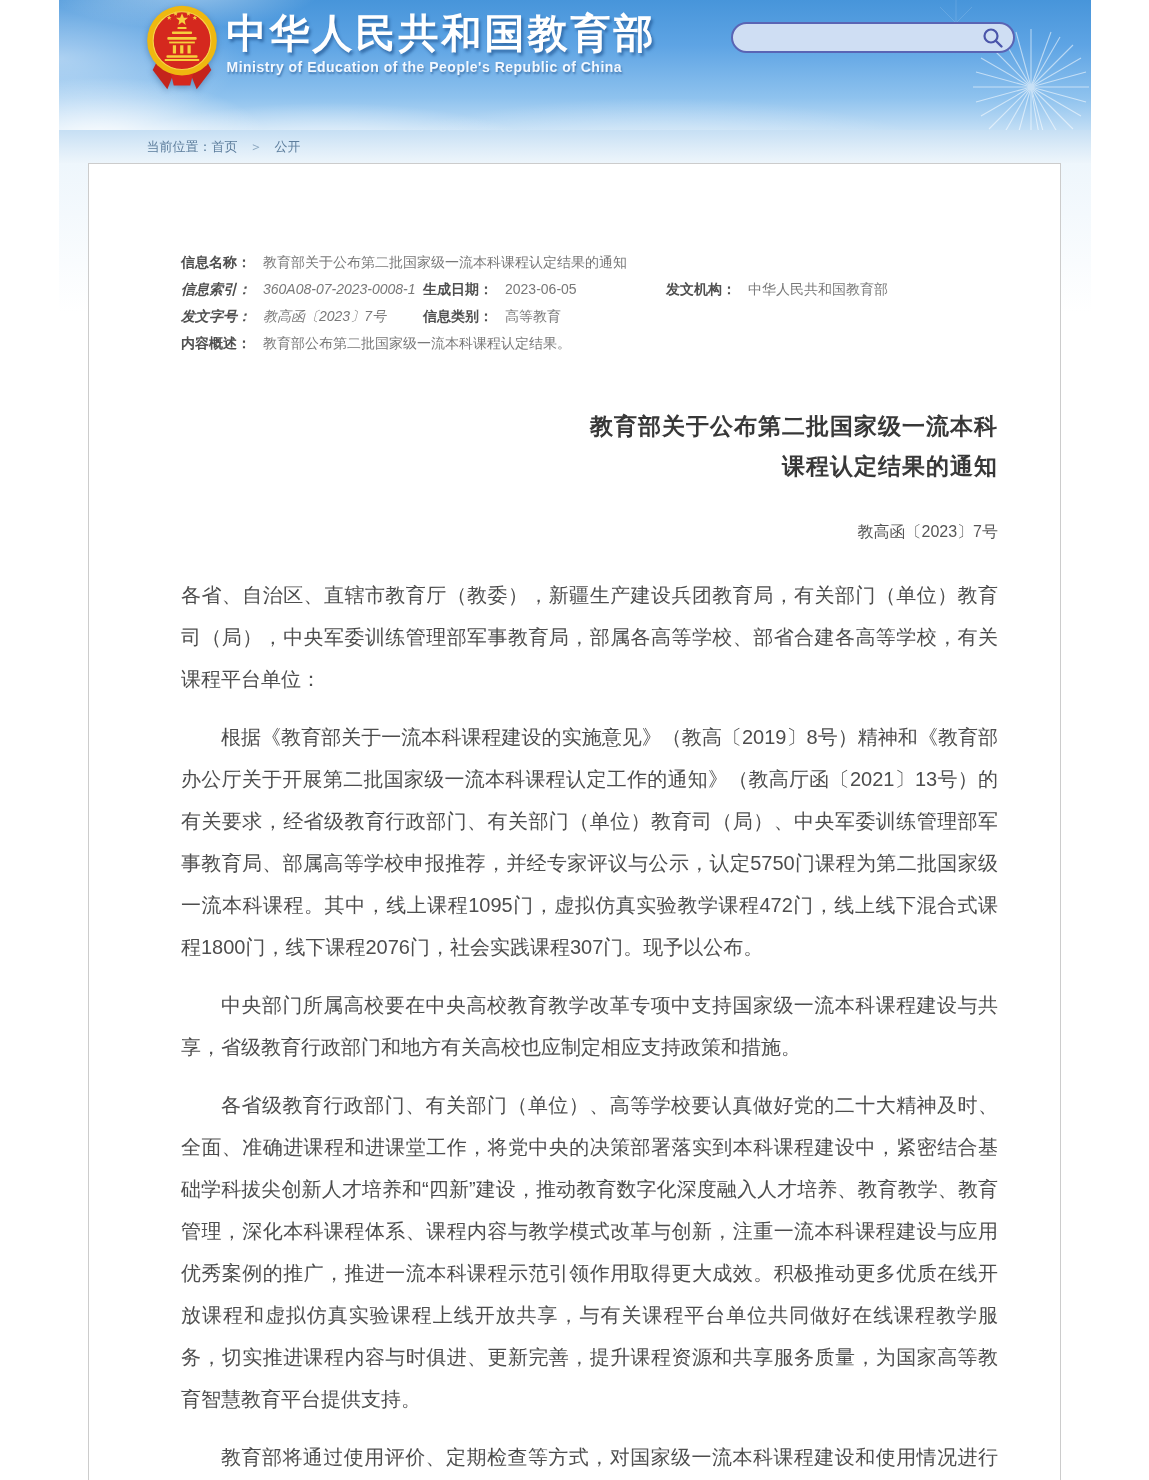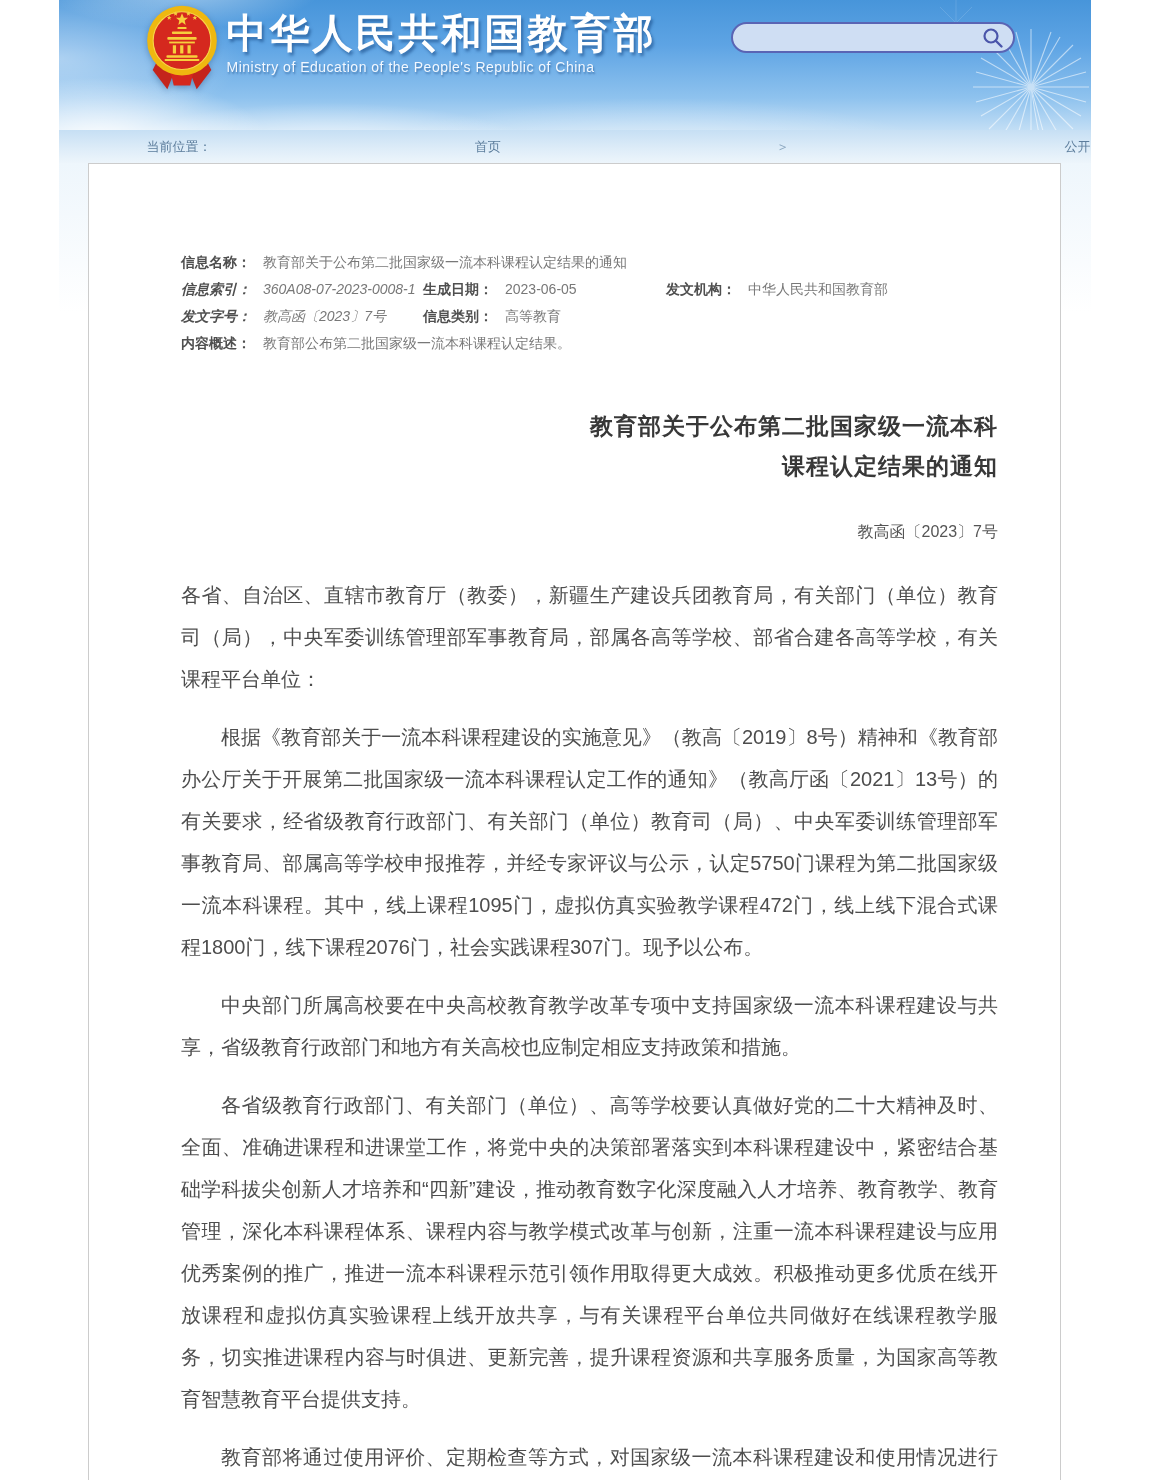--- a/index.html
+++ b/index.html
@@ -24,36 +24,36 @@
   }
   .dandelion{ position:absolute; right:-10px; top:-5px; opacity:.65; pointer-events:none; }
   .brand{ position:absolute; left:86px; top:4px; display:flex; align-items:flex-start; }
   .emblem{ width:74px; height:88px; margin-right:8px; filter:drop-shadow(0 2px 3px rgba(20,60,110,.35)); }
   .brand-text{ padding-top:6px; }
   .site-title{
     color:#fff; font-size:40px; font-weight:bold; letter-spacing:3px; line-height:46px;
     text-shadow:2px 3px 3px rgba(25,75,135,.6);
   }
   .site-subtitle{
-    color:#f2f8ff; font-size:14px; font-weight:normal; letter-spacing:.5px; margin-top:3px;
+    color:#f2f8ff; font-size:14px; font-weight:bold; letter-spacing:.5px; margin-top:3px;
     text-shadow:1px 2px 2px rgba(25,75,135,.55);
   }
   .search-box{
     position:absolute; right:76px; top:22px; width:284px; height:31px;
     background:#cfdef3; border:2px solid #5a64b4; border-radius:16px;
     display:flex; align-items:center; padding:0 8px 0 14px;
   }
   .search-input{ flex:1; border:none; outline:none; background:transparent; font-size:14px; color:#334; height:100%; }
   .search-btn{ border:none; background:transparent; cursor:pointer; display:flex; align-items:center; padding:0; }
 
   
   .breadcrumb-bar{
     height:33px; padding-left:88px; display:flex; align-items:center;
     background:linear-gradient(180deg,#c6dff4 0%,#ddecf8 55%,#edf5fb 100%);
-    font-size:13px; color:#5c7d9c;justify-content:space-between;
+    font-size:13px; color:#5c7d9c;
   }
   .breadcrumb-bar a{ color:#5c7d9c; text-decoration:none; cursor:pointer; }
   .crumb-sep{ margin:0 12px; color:#8aa6bf; }
 
   
   .main-area{ background:linear-gradient(180deg,#eef6fc 0%,#ffffff 10%); }
   .content-box{
     width:973px; margin:0 auto; background:#fff;
     border:1px solid #ccc; border-bottom:none; min-height:1317px;
     padding:85px 62px 0 92px;

